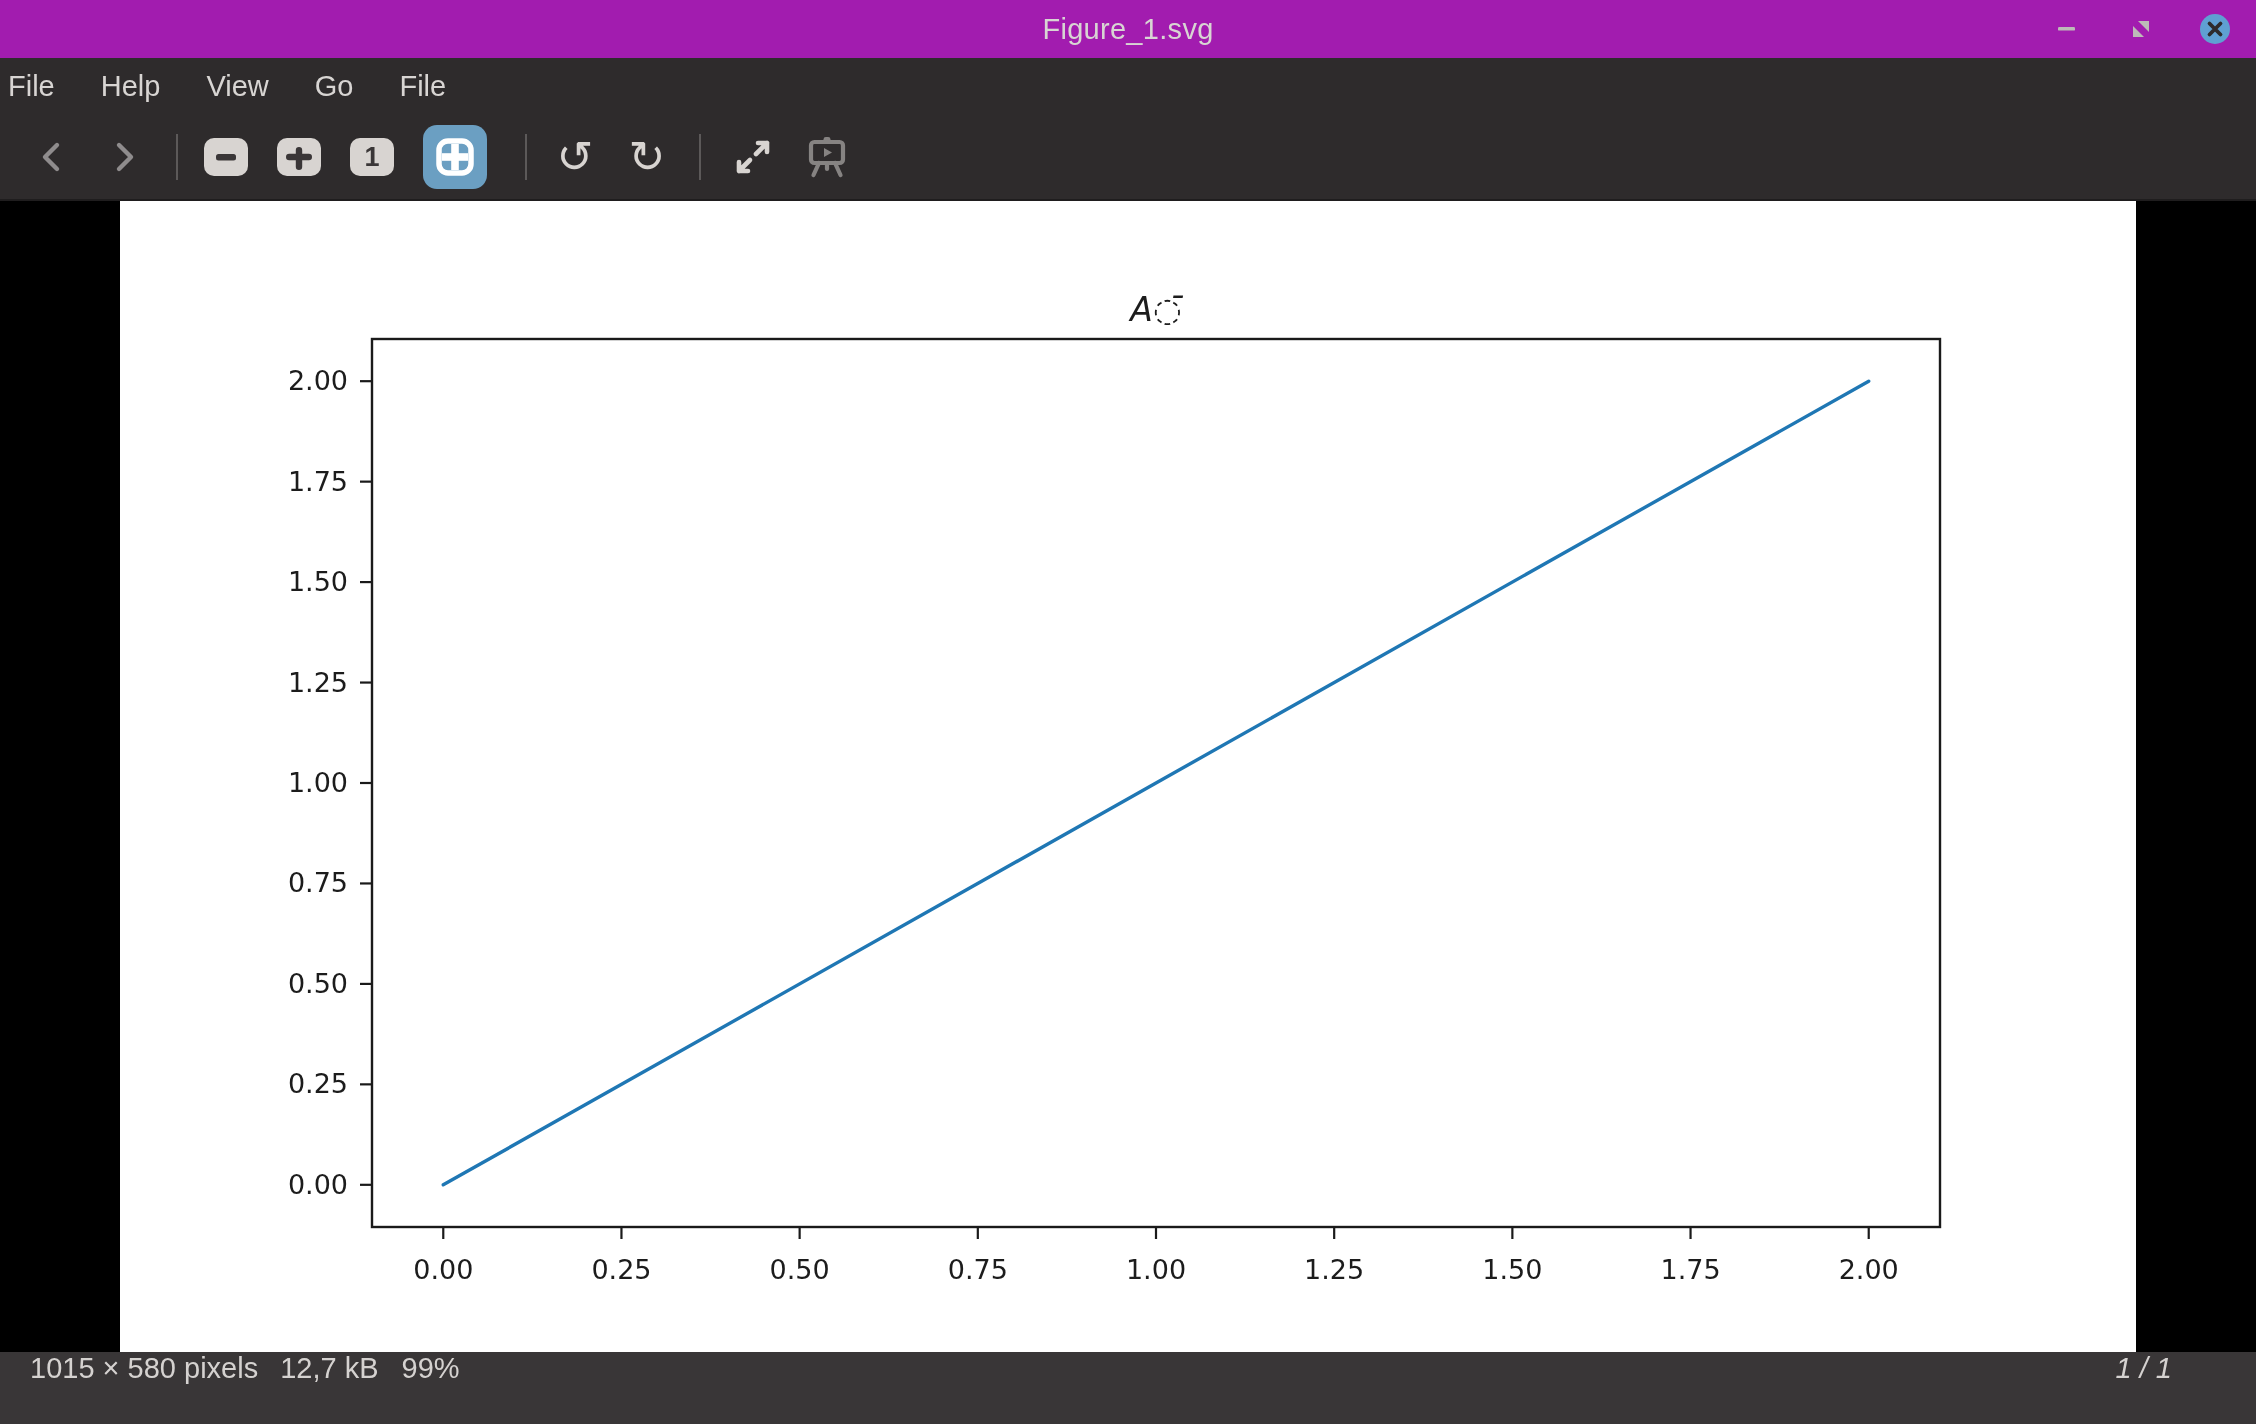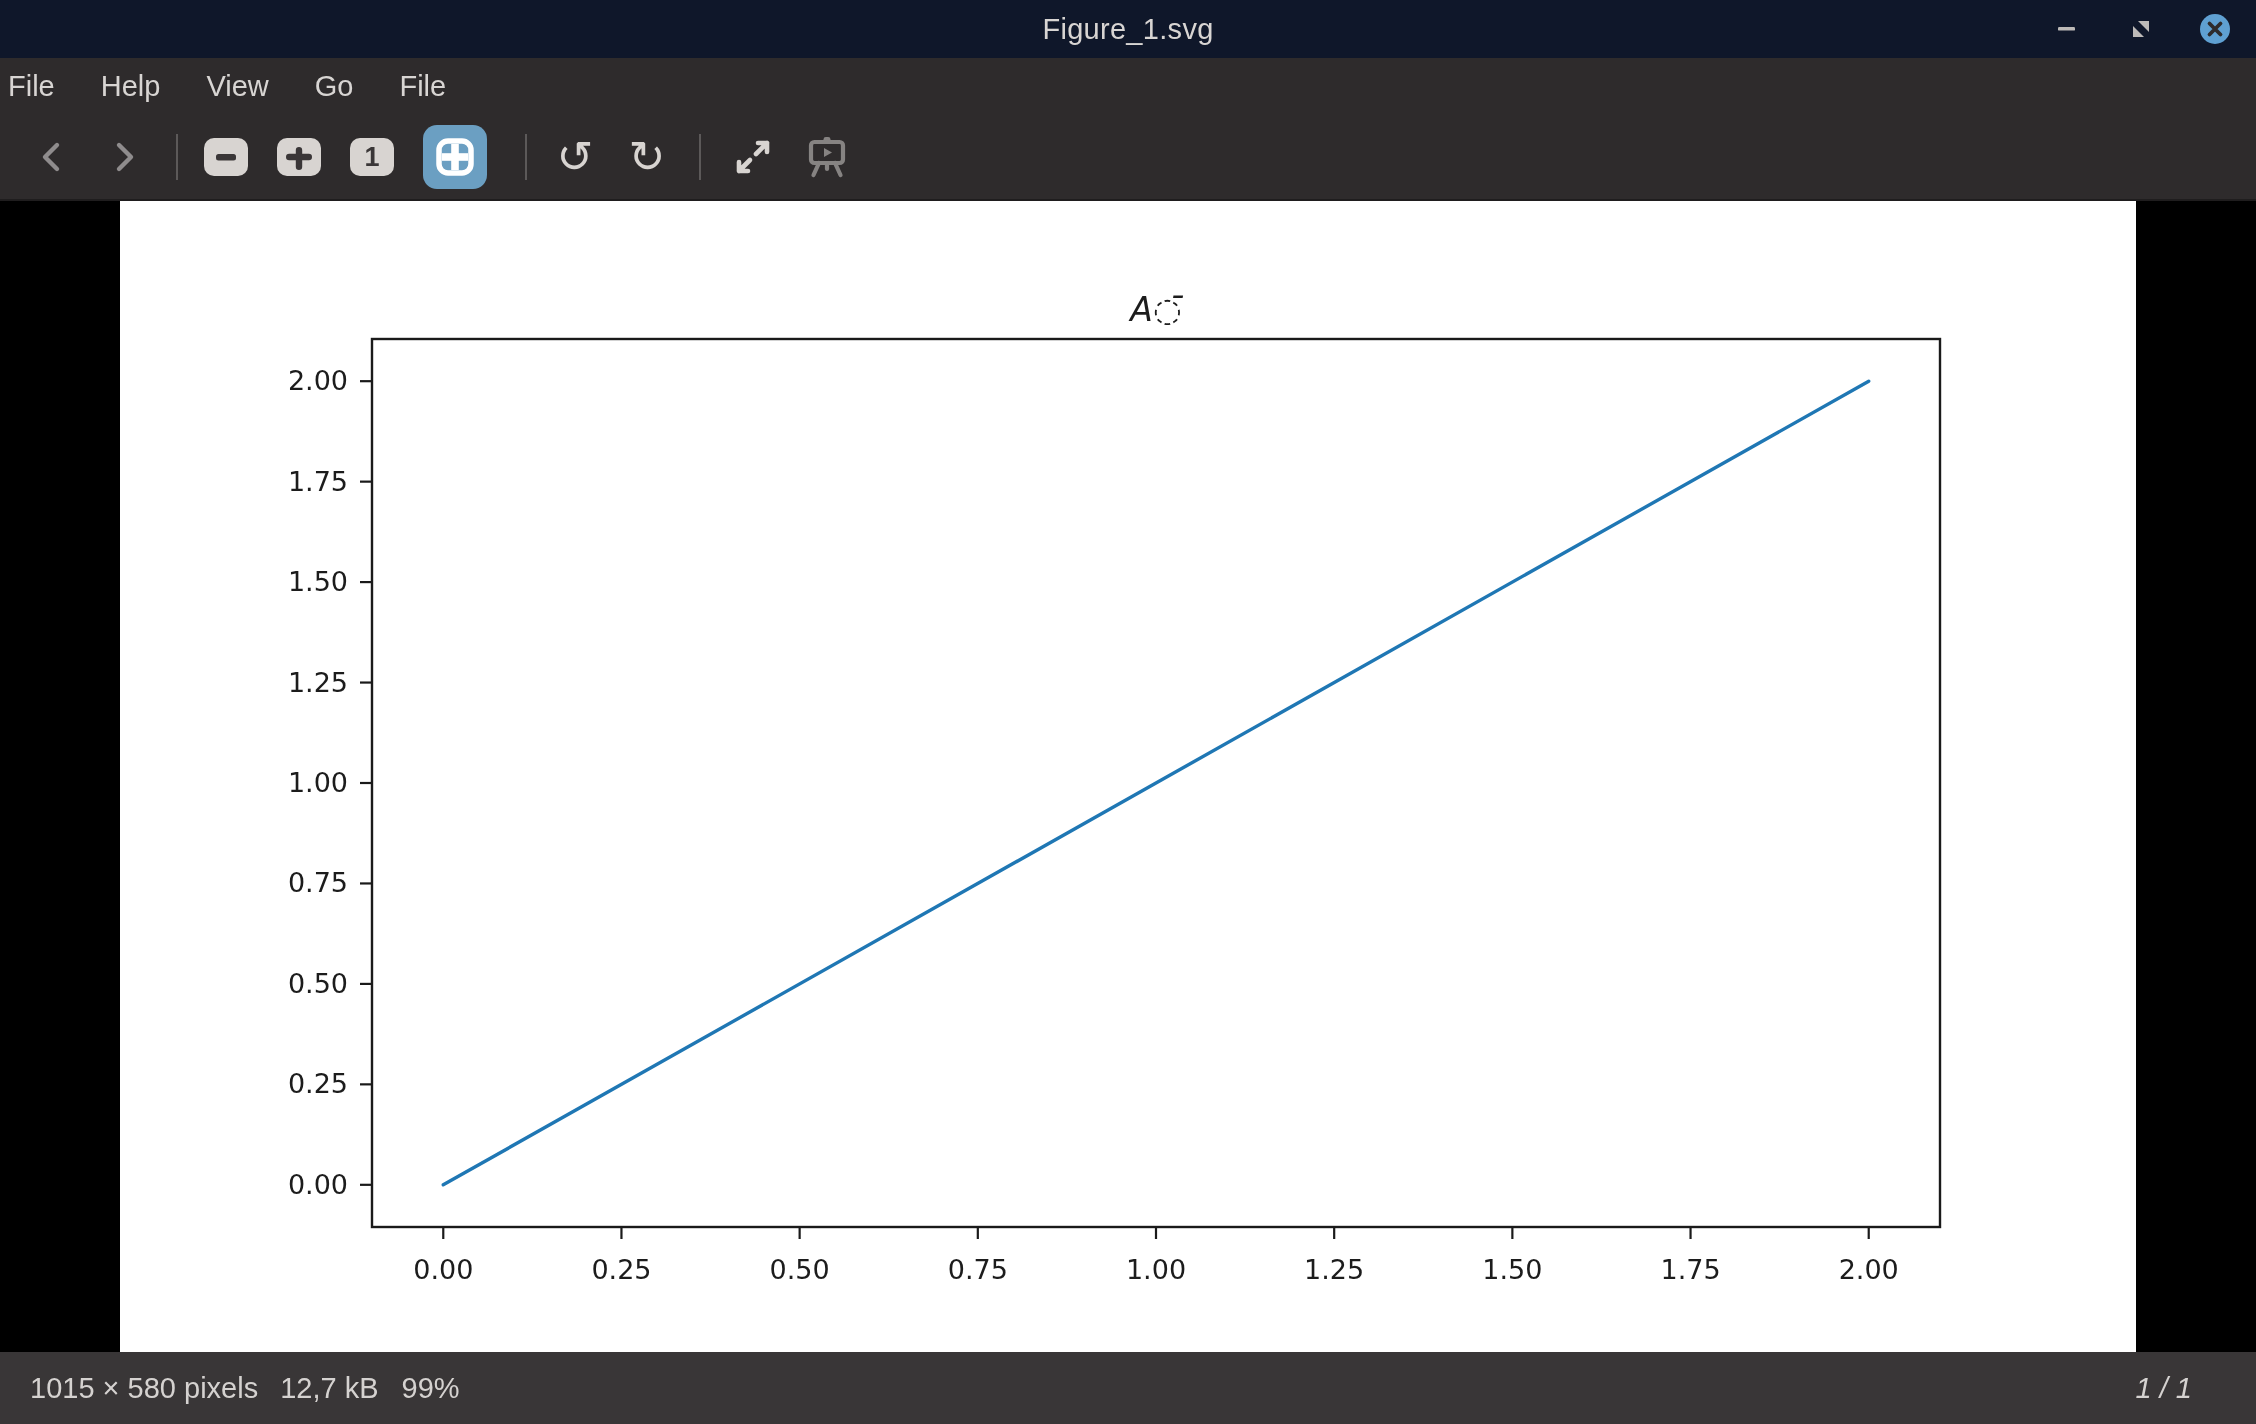--- a/index.html
+++ b/index.html
@@ -1,19 +1,19 @@
 <!DOCTYPE html>
 <html><head>
 <meta charset="utf-8">
 <style>
   html,body{margin:0;padding:0;background:#000;}
   .window{width:2256px;height:1424px;display:flex;flex-direction:column;
           font-family:"Liberation Sans",sans-serif;overflow:hidden;}
   
-  .titlebar{height:58px;background:#0f172a;position:relative;
+  .titlebar{height:58px;background:#a21caf;position:relative;
             display:flex;align-items:center;justify-content:center;flex:none;}
   .titlebar .title{color:#d8d5d3;font-size:29px;letter-spacing:.3px;}
   .win-controls{position:absolute;right:24px;top:0;height:58px;display:flex;align-items:center;gap:40px;}
   .wc{display:flex;align-items:center;justify-content:center;width:34px;height:34px;cursor:default;}
   .menubar{height:57px;background:#2e2b2c;display:flex;align-items:center;
            padding-left:8px;gap:46px;flex:none;}
   .menu-item{color:#d8d5d3;font-size:29px;cursor:default;}
   .toolbar{height:84px;background:#2e2b2c;display:flex;align-items:center;
            padding-left:26px;flex:none;border-bottom:2px solid #1f1d1e;}
   .tbtn{display:flex;align-items:center;justify-content:center;width:52px;height:64px;}
@@ -24,22 +24,22 @@
   .fitbtn{width:64px;height:64px;border-radius:14px;background:#6b9fc2;
           display:flex;align-items:center;justify-content:center;margin-right:16px;flex:none;}
   .rot-glyph{font-family:"DejaVu Sans",sans-serif;font-size:44px;color:#d8d4d1;line-height:1;}
   .toolbar .dim{opacity:.62;}
   
   .content{flex:1;background:#000;display:flex;justify-content:center;align-items:stretch;min-height:0;}
   .image-canvas{width:2016px;background:#ffffff;flex:none;}
   #plot-svg{display:block;}
   #plot-svg text{font-family:"DejaVu Sans",sans-serif;fill:#1c1c1c;}
   
-  .statusbar{height:72px;background:#393637;display:flex;align-items:center;
-             padding:0 64px 0 30px;color:#d5d2d0;font-size:29px;flex:none;}
+  .statusbar{height:72px;background:#393637;display:flex;
+             padding:0 84px 0 30px;color:#d5d2d0;font-size:29px;flex:none;}
   .status-left{display:flex;align-items:baseline;}
   .status-left .dims{margin-right:22px;}
   .status-left .size{margin-right:23px;}
   .status-right{margin-left:auto;font-style:italic;}
 </style>
 </head>
 <body>
 
 <div class="window">
 

